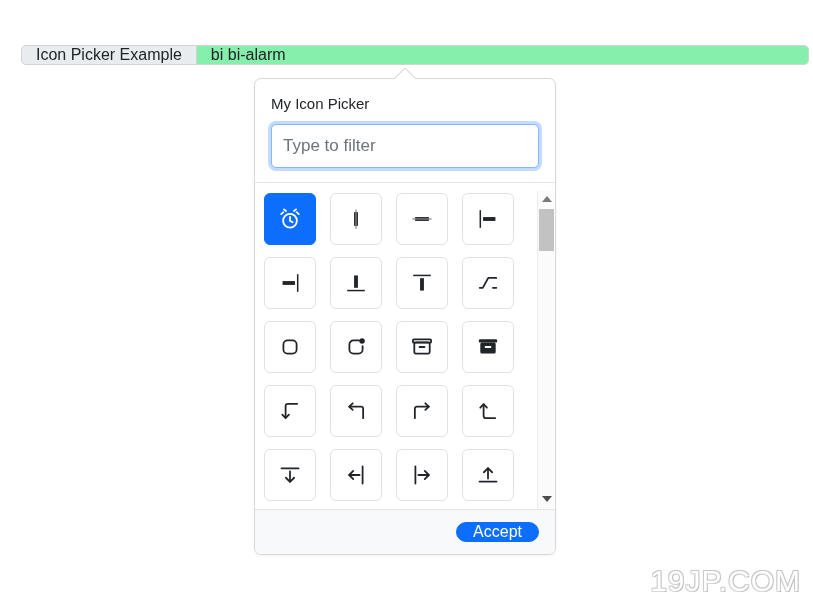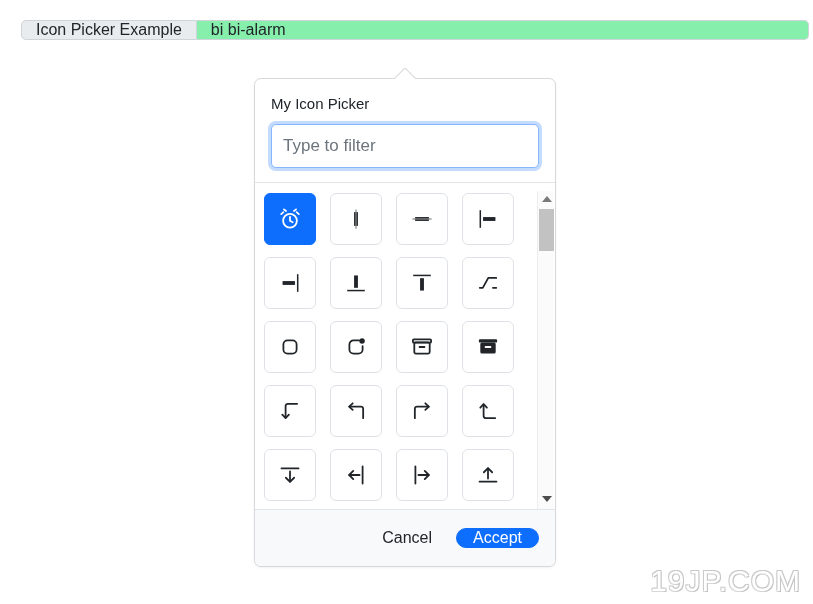--- a/index.html
+++ b/index.html
@@ -17,21 +17,21 @@
   }
 
   
   .input-group {
     position: absolute;
     left: 21px;
     top: 20px;
     width: 788px;
     height: 45px;
     display: flex;
-    align-items: flex-start;
+    align-items: flex-end;
     box-sizing: border-box;
   }
   .input-prepend {
     display: flex;
     align-items: center;
     padding: 0 14px;
     background: #e9ecef;
     border: 1px solid #ced4da;
     border-right: 1px solid #ced4da;
     border-radius: 5px 0 0 5px;
@@ -411,18 +411,17 @@
         <span class="tri"></span>
       </div>
       <div class="sb-thumb"></div>
       <div class="sb-btn sb-down">
         <span class="tri"></span>
       </div>
     </div>
   </div>
 
   <div class="popover-footer">
-    <button class="btn-cancel">Cancel</button>
     <button class="btn-accept">Accept</button>
   </div>
 </div>
 
 <div class="watermark">19JP.COM</div>
 
 </body></html>

